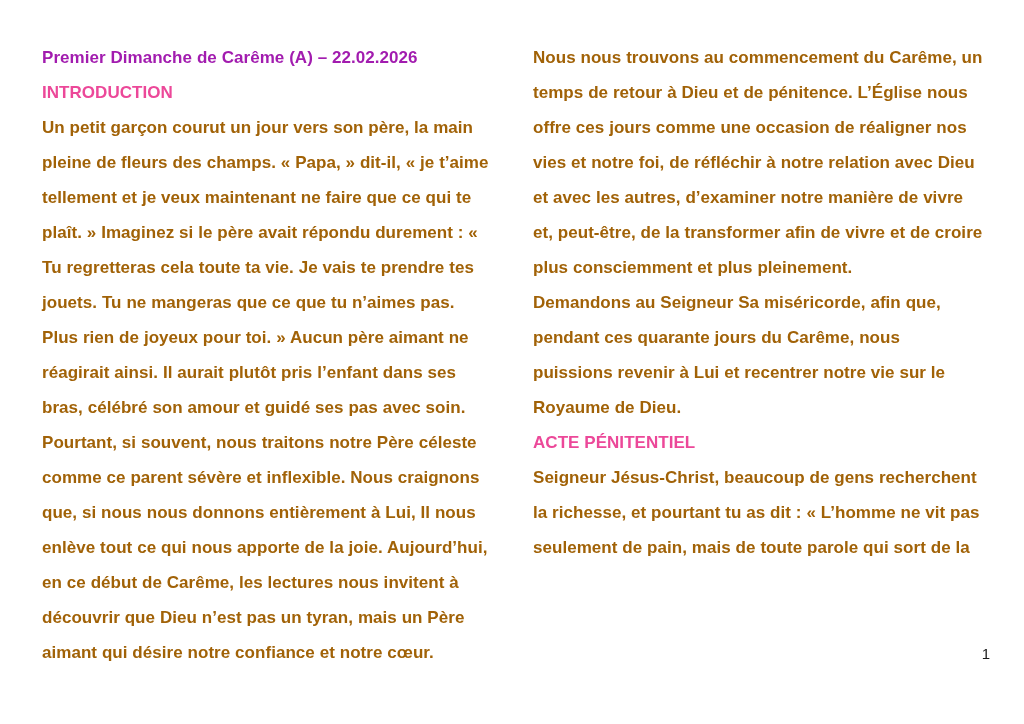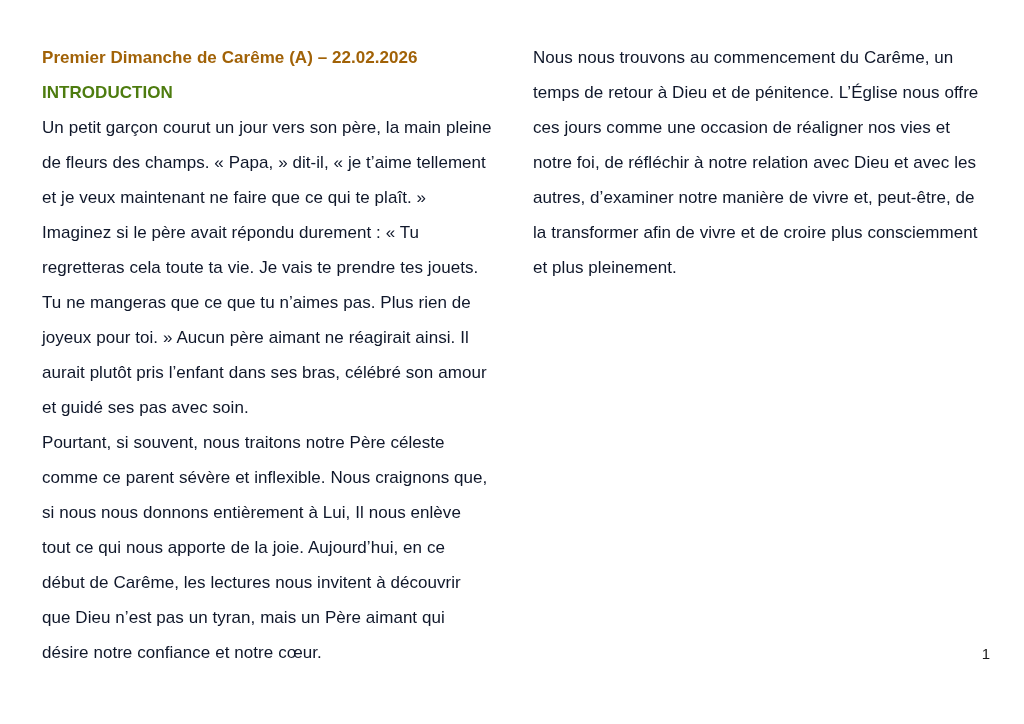--- a/index.html
+++ b/index.html
@@ -46,32 +46,32 @@
     padding: 0;
     font-size: 17px;
     line-height: 35px;
     letter-spacing: 0.04px;
     word-spacing: 0.1px;
     text-align: left;
     white-space: normal;
   }
 
   .heading-red {
-    color: #a16207;
+    color: #a21caf;
     font-weight: bold;
   }
 
   .heading-blue {
-    color: #4d7c0f;
+    color: #ec4899;
     font-weight: bold;
   }
 
   .body-text {
-    color: #0f172a;
-    font-weight: normal;
+    color: #a16207;
+    font-weight: bold;
   }
 
   .page-number {
     position: absolute;
     left: 966px;
     top: 644px;
     width: 24px;
     text-align: right;
     font-size: 15px;
     line-height: 20px;
@@ -85,17 +85,20 @@
 
   <div class="column column-left">
     <p class="block heading-red">Premier Dimanche de Carême (A) – 22.02.2026</p>
     <p class="block heading-blue">INTRODUCTION</p>
     <p class="block body-text">Un petit garçon courut un jour vers son père, la main pleine de fleurs des champs. « Papa, » dit-il, « je t’aime tellement et je veux maintenant ne faire que ce qui te plaît. » Imaginez si le père avait répondu durement : « Tu regretteras cela toute ta vie. Je vais te prendre tes jouets. Tu ne mangeras que ce que tu n’aimes pas. Plus rien de joyeux pour toi. » Aucun père aimant ne réagirait ainsi. Il aurait plutôt pris l’enfant dans ses bras, célébré son amour et guidé ses pas avec soin.</p>
     <p class="block body-text">Pourtant, si souvent, nous traitons notre Père céleste comme ce parent sévère et inflexible. Nous craignons que, si nous nous donnons entièrement à Lui, Il nous enlève tout ce qui nous apporte de la joie. Aujourd’hui, en ce début de Carême, les lectures nous invitent à découvrir que Dieu n’est pas un tyran, mais un Père aimant qui désire notre confiance et notre cœur.</p>
   </div>
 
   <div class="column column-right">
     <p class="block body-text">Nous nous trouvons au commencement du Carême, un temps de retour à Dieu et de pénitence. L’Église nous offre ces jours comme une occasion de réaligner nos vies et notre foi, de réfléchir à notre relation avec Dieu et avec les autres, d’examiner notre manière de vivre et, peut-être, de la transformer afin de vivre et de croire plus consciemment et plus pleinement.</p>
+    <p class="block body-text">Demandons au Seigneur Sa miséricorde, afin que, pendant ces quarante jours du Carême, nous puissions revenir à Lui et recentrer notre vie sur le Royaume de Dieu.</p>
+    <p class="block heading-blue">ACTE PÉNITENTIEL</p>
+    <p class="block body-text">Seigneur Jésus-Christ, beaucoup de gens recherchent la richesse, et pourtant tu as dit : « L’homme ne vit pas seulement de pain, mais de toute parole qui sort de la</p>
   </div>
 
   <div class="page-number">1</div>
 
 </div>
 
 </body></html>

